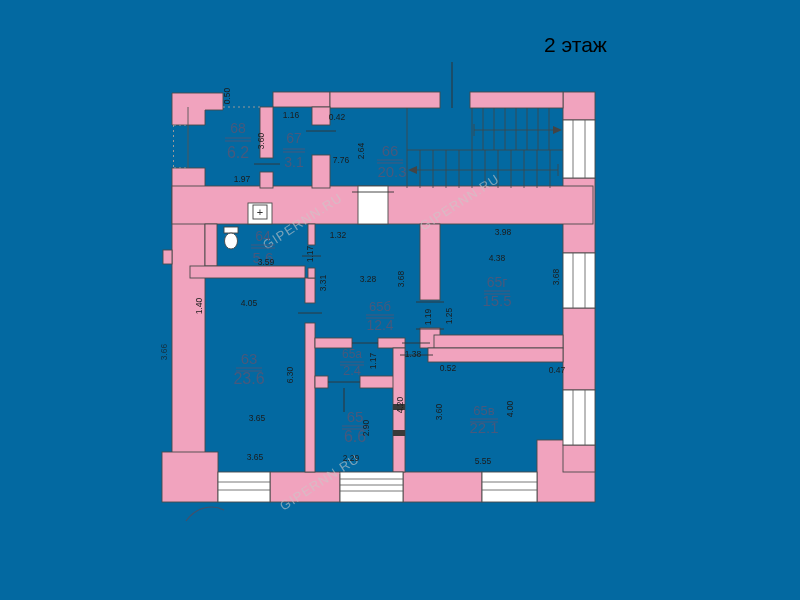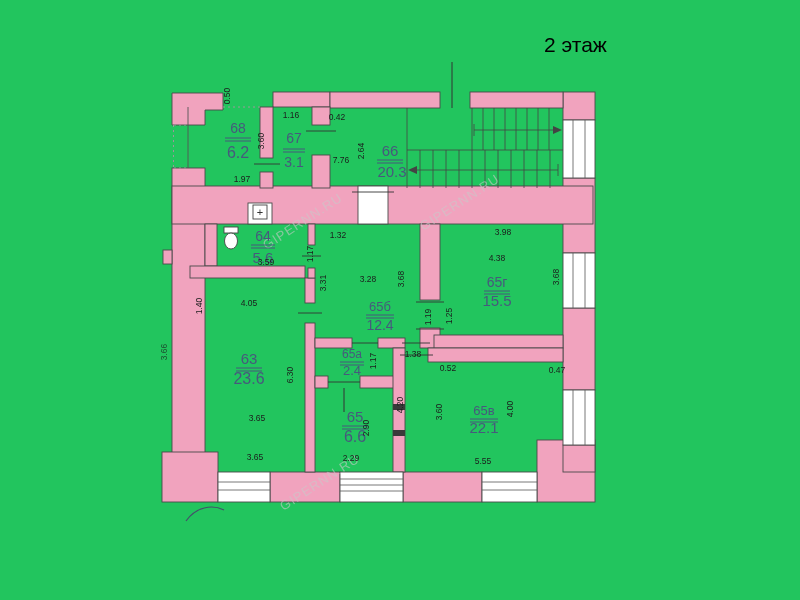--- a/index.html
+++ b/index.html
@@ -1,16 +1,16 @@
 <!DOCTYPE html>
 <html><head>
 <meta charset="utf-8">
 <style>
   html,body{margin:0;padding:0;background:#ffffff;}
-  .stage{position:relative;width:800px;height:600px;background:#22c55e;overflow:hidden;
+  .stage{position:relative;width:800px;height:600px;background:#0369a1;overflow:hidden;
          font-family:"Liberation Sans",sans-serif;}
   .title{position:absolute;left:544px;top:33px;font-size:21px;color:#000;}
   svg text{font-family:"Liberation Sans",sans-serif;}
   .dim{font-size:8.5px;fill:#1c1c1c;}
   .rnum{fill:#47597d;}
   .rarea{fill:#47597d;}
   .wm{font-size:13px;fill:#c9c9c9;opacity:.6;letter-spacing:1px;}
 </style>
 </head>
 <body>

